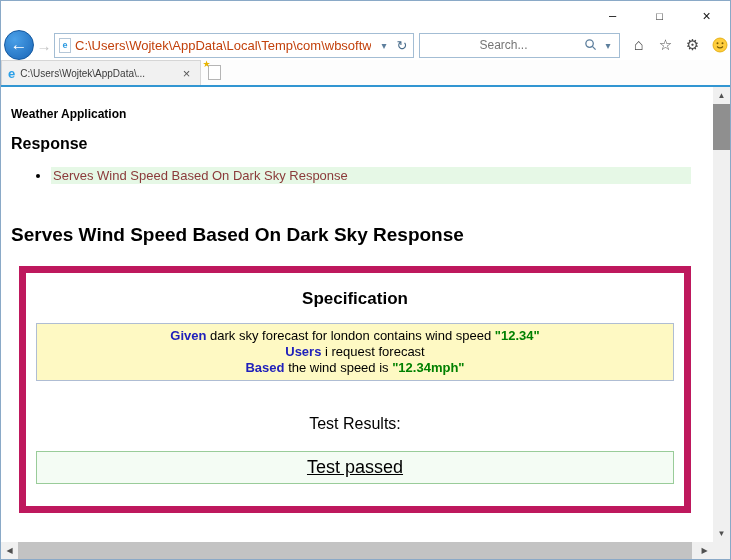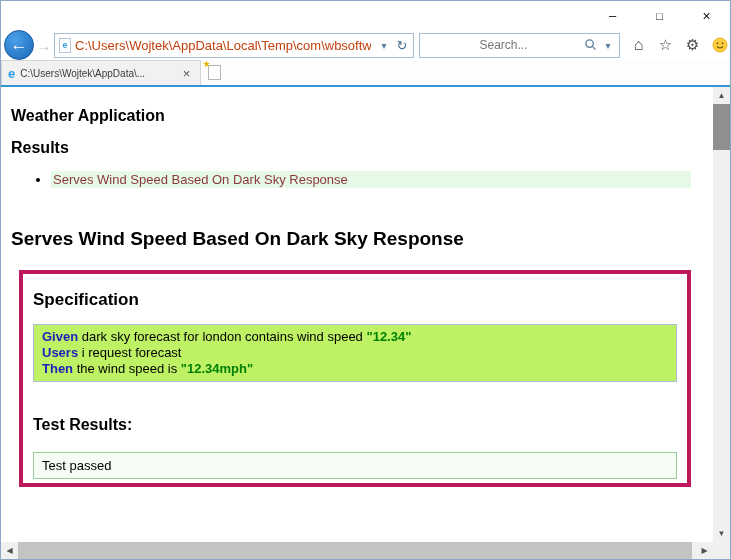--- a/index.html
+++ b/index.html
@@ -40,34 +40,34 @@
   .tab-title { flex:1; font-size:10px; color:#3a3a3a; white-space:nowrap; overflow:hidden; }
   .tab-close { width:15px; text-align:center; font-size:13px; color:#555; cursor:default; }
   .newtab { width:26px; height:25px; display:flex; align-items:center; justify-content:center; }
   .newtab-page { position:relative; width:13px; height:15px; border:1px solid #b5b5b5; background:#fff; }
   .newtab-star { position:absolute; top:-6px; left:-6px; color:#e8b400; font-size:9px; line-height:9px; }
   .accent-line { position:absolute; top:84px; left:0; right:0; height:2px; background:#3296d2; }
 
   
   .content { position:absolute; top:86px; left:0; right:0; bottom:17px; background:#fff; }
   .page { position:absolute; top:0; left:0; right:17px; bottom:0; padding:8px 10px; overflow:hidden; color:#000; }
-  h1.page-title { font-size:16px; font-weight:bold; margin:12px 0 10px; }
+  h1.page-title { font-size:12px; font-weight:bold; margin:12px 0 10px; }
   h2.contents { font-size:16px; font-weight:bold; margin:14px 0 8px; }
   ul.toc { margin:14px 0 0 0; padding-left:40px; list-style:disc; }
   ul.toc li { font-size:13px; }
   .toc-link { display:block; margin-right:12px; padding:1px 2px; background:#e6f8e6; color:#8b3a3a; text-decoration:none; font-size:13px; }
   h2.scenario { font-size:19px; font-weight:bold; margin:40px 0 0; }
-  .section { margin:20px 12px 0 8px; border:4px solid #be185d; background:#fff; padding:0 10px 4px; }
+  .section { margin:20px 12px 0 8px; border:7px solid #be185d; background:#fff; padding:0 10px 22px;text-align:center; }
   h2.spec-h { font-size:17px; font-weight:bold; margin:16px 0 14px; }
-  .spec-box { border:1px solid #afbdd3; background:#bef264; padding:4px 8px; font-size:13px; line-height:16px; }
+  .spec-box { border:1px solid #afbdd3; background:#fef9c3; padding:4px 8px; font-size:13px; line-height:16px; }
   .step .kw { color:#2020bb; font-weight:bold; }
   .step .val { color:#008000; font-weight:bold; }
   .step .val:empty { display:none; }
-  h3.results { font-size:16px; font-weight:bold; margin:34px 0 18px; }
-  .result-box { border:1px solid #99cc99; background:#f4fcf4; padding:5px 8px; font-size:13px; }
+  h3.results { font-size:16px; font-weight:normal; margin:34px 0 18px; }
+  .result-box { border:1px solid #99cc99; background:#f4fcf4; padding:5px 8px; font-size:18px;text-decoration:underline; }
 
   
   .vscroll { position:absolute; top:0; right:0; width:17px; height:100%; background:#f0f0f0; }
   .sbtn { width:17px; height:17px; display:flex; align-items:center; justify-content:center; font-size:8px; color:#505050; cursor:default; }
   .vscroll .sbtn.bottom { position:absolute; bottom:0; left:0; }
   .vthumb { position:absolute; top:17px; left:0; width:17px; height:46px; background:#8f8f8f; }
   .hscroll { position:absolute; bottom:0; left:0; right:17px; height:17px; background:#f0f0f0; }
   .hscroll .sbtn.right { position:absolute; right:0; top:0; }
   .hthumb { position:absolute; left:17px; right:21px; top:0; height:17px; background:#c3c3c3; }
   .corner { position:absolute; bottom:0; right:0; width:17px; height:17px; background:#f0f0f0; }
@@ -147,42 +147,42 @@
       <span class="newtab-page">
           <span class="newtab-star">★</span>
         </span>
     </div>
   </div>
   <div class="accent-line"></div>
 
   <div class="content">
     <div class="page">
       <h1 class="page-title">Weather Application</h1>
-      <h2 class="contents">Results</h2>
+      <h2 class="contents">Response</h2>
       <ul class="toc">
         <li>
           <a href="#" class="toc-link">Serves Wind Speed Based On Dark Sky Response</a>
         </li>
       </ul>
       <h2 class="scenario">Serves Wind Speed Based On Dark Sky Response</h2>
       <div class="section">
         <h2 class="spec-h">Specification</h2>
         <div class="spec-box">
           <div class="step">
             <span class="kw">Given</span>
             <span class="st">dark sky forecast for london contains wind speed</span>
             <span class="val">"12.34"</span>
           </div>
           <div class="step">
             <span class="kw">Users</span>
             <span class="st">i request forecast</span>
             
           </div>
           <div class="step">
-            <span class="kw">Then</span>
+            <span class="kw">Based</span>
             <span class="st">the wind speed is</span>
             <span class="val">"12.34mph"</span>
           </div>
         </div>
         <h3 class="results">Test Results:</h3>
         <div class="result-box">
           <span>Test passed</span>
         </div>
       </div>
     </div>

